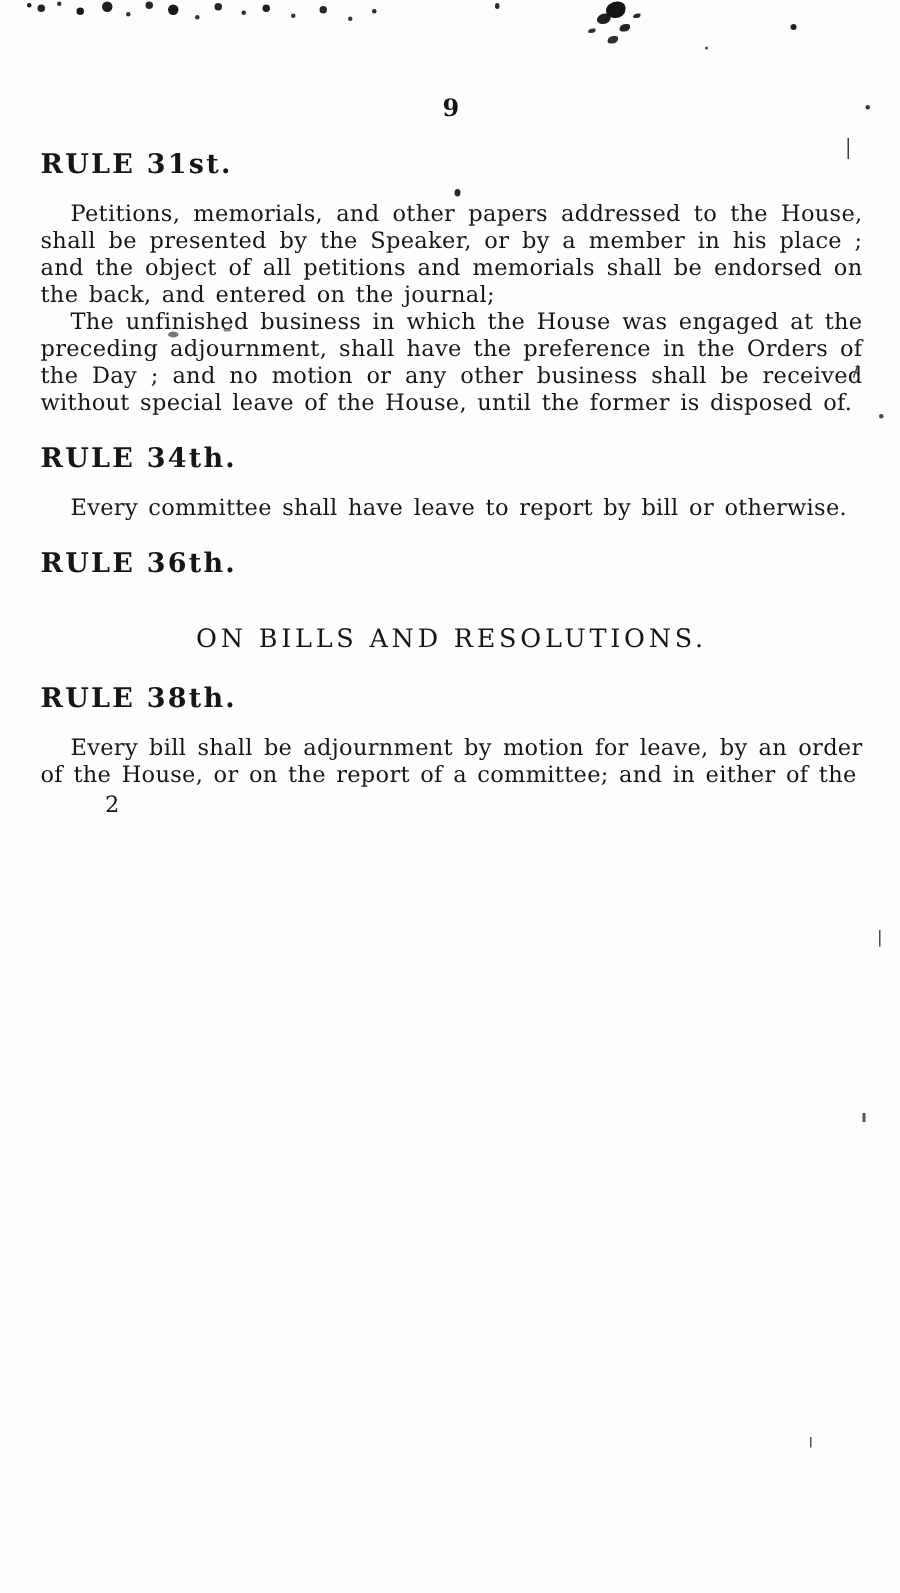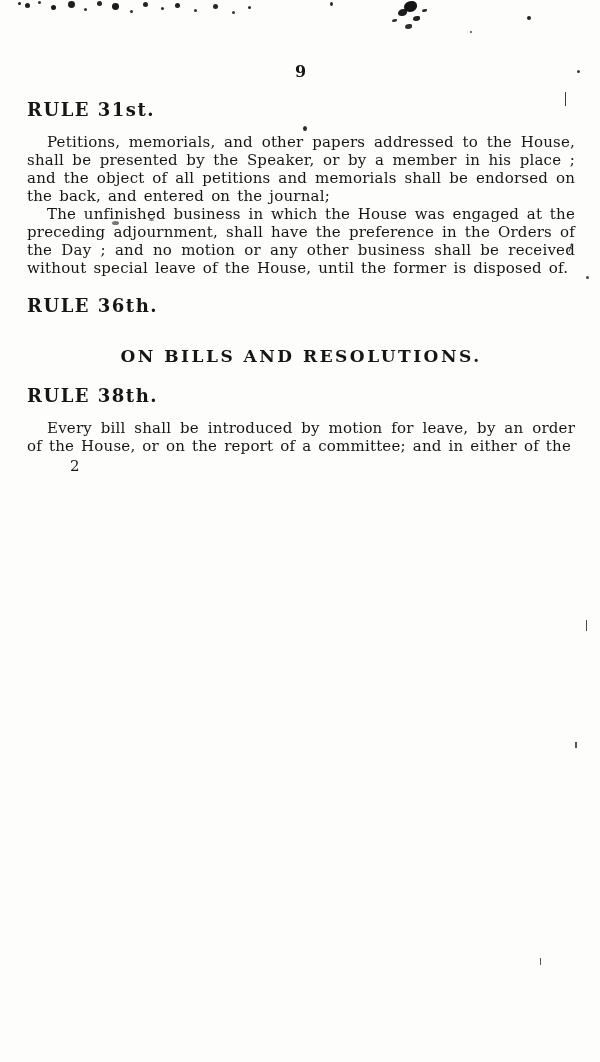--- a/index.html
+++ b/index.html
@@ -29,21 +29,21 @@
   .rule-heading {
     font-size: 18px;
     font-weight: bold;
     letter-spacing: 1.5px;
     line-height: 22px;
     margin: 18px 0 12px 0;
   }
   .section-heading {
     text-align: center;
     font-size: 17px;
-    font-weight: bold;
+    font-weight: normal;
     letter-spacing: 2.5px;
     line-height: 22px;
     margin: 28px 0 2px 0;
   }
   .rule-body {
     margin: 0;
     font-size: 15px;
     line-height: 18px;
     text-align: justify;
     text-indent: 20px;
@@ -116,30 +116,34 @@
     <div class="rule">
       <h2 class="rule-heading">RULE 31st.</h2>
       <p class="rule-body">Petitions, memorials, and other papers addressed to the House, shall be presented by the Speaker, or by a member in his place ; and the object of all petitions and memorials shall be endorsed on the back, and entered on the journal;</p>
     </div>
 
     <div class="rule">
       <p class="rule-body">The unfinished business in which the House was engaged at the preceding adjournment, shall have the preference in the Orders of the Day ; and no motion or any other business shall be received without special leave of the House, until the former is disposed of.</p>
     </div>
 
 
+    <div class="rule">
+      <h2 class="rule-heading">RULE 34th.</h2>
+      <p class="rule-body">Every committee shall have leave to report by bill or otherwise.</p>
+    </div>
 
 
     <div class="rule">
       <h2 class="rule-heading">RULE 36th.</h2>
     </div>
 
 
     <h2 class="section-heading">ON BILLS AND RESOLUTIONS.</h2>
 
     <div class="rule">
       <h2 class="rule-heading">RULE 38th.</h2>
-      <p class="rule-body">Every bill shall be introduced by motion for leave, by an order of the House, or on the report of a committee; and in either of the</p>
+      <p class="rule-body">Every bill shall be adjournment by motion for leave, by an order of the House, or on the report of a committee; and in either of the</p>
     </div>
 
     <div class="signature-mark">2</div>
 
   </div>
 </div>
 
 </body></html>

